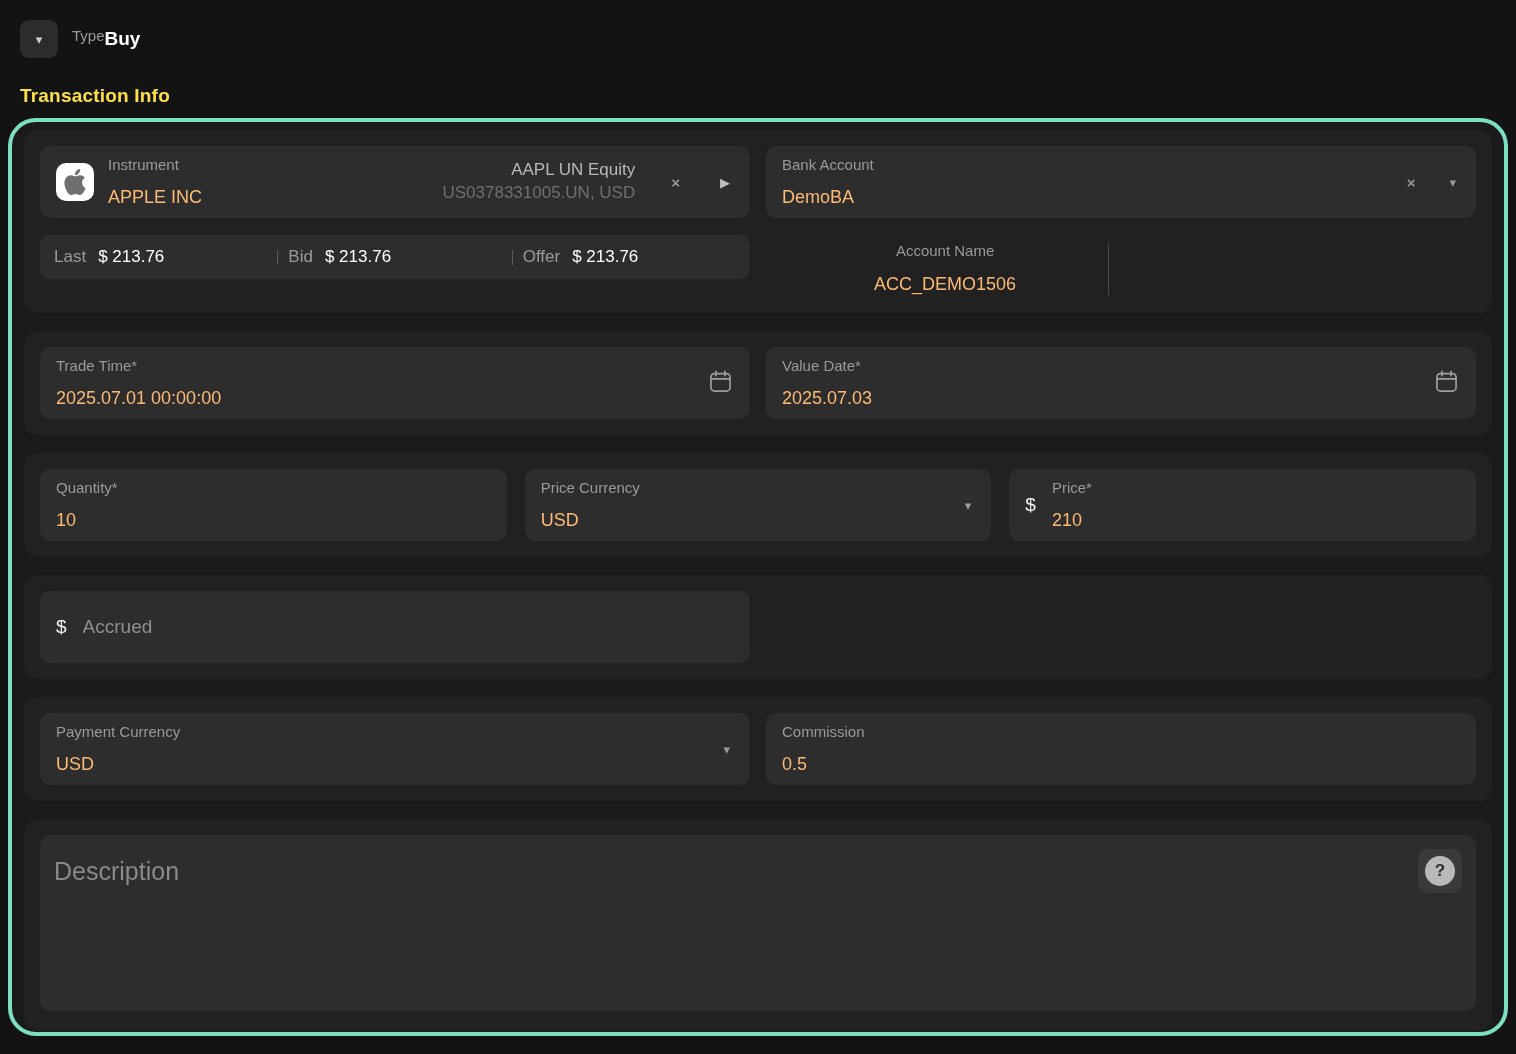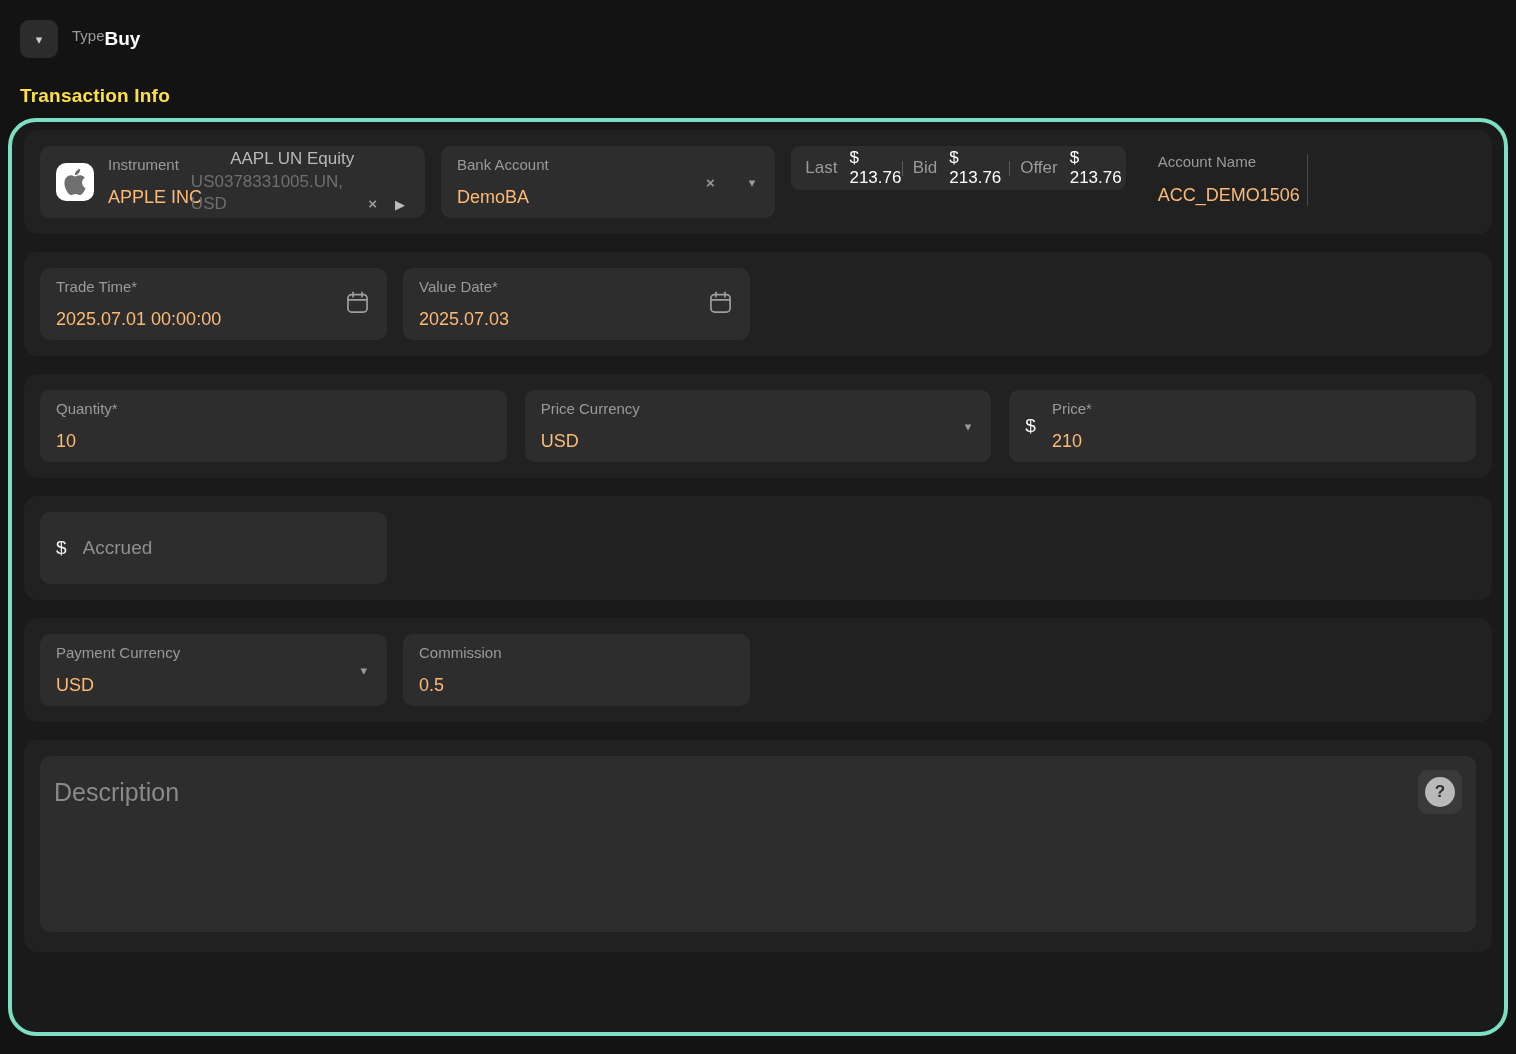--- a/index.html
+++ b/index.html
@@ -22,21 +22,21 @@
   .type-value { color:#ffffff; font-size:19px; font-weight:bold; line-height:1.25; }
   .section-title { margin:27px 20px 11px 20px; font-size:19px; font-weight:bold; color:#fde047; letter-spacing:.2px; }
 
   
   .panel {
     margin:0 8px; border:4px solid #7cdfc3; border-radius:28px;
     background:#1a1a1a; padding:8px 12px; height:918px;
   }
   .band { background:#212121; border-radius:14px; padding:16px; margin-bottom:18px; }
   .band:last-child { margin-bottom:0; }
-  .grid-2 { display:grid; grid-template-columns:1fr 1fr 1fr 1fr; column-gap:16px; }
+  .grid-2 { display:grid; grid-template-columns:1fr 1fr; column-gap:16px; }
   .grid-3 { display:grid; grid-template-columns:1fr 1fr 1fr; column-gap:18px; }
   .row-gap { row-gap:17px; }
 
   
   .field {
     background:#2d2d2d; border-radius:10px; height:72px;
     display:flex; align-items:center; padding:0 16px; cursor:pointer;
   }
   .texts { display:flex; flex-direction:column; min-width:0; }
   .f-label { color:#9a9a9a; font-size:15px; line-height:1.3; white-space:nowrap; }
@@ -44,37 +44,37 @@
   .right-icons { margin-left:auto; display:flex; align-items:center; gap:26px; }
   .x-icon { color:#9a9a9a; font-size:15px; font-weight:bold; cursor:pointer; padding:4px; }
   .caret { color:#9a9a9a; font-size:13px; cursor:pointer; padding:4px; }
   .play { color:#bdbdbd; font-size:13px; cursor:pointer; padding:4px; }
 
   
   .apple-tile {
     width:38px; height:38px; background:#ffffff; border-radius:10px;
     display:flex; align-items:center; justify-content:center; margin-right:14px; flex:none;
   }
-  .inst-right { margin-left:auto; display:flex; align-items:flex-end; gap:10px; }
+  .inst-right { margin-left:auto; display:flex; align-items:center; gap:32px; }
   .inst-names { display:flex; flex-direction:column; align-items:flex-end; }
   .ticker { color:#b8b8b8; font-size:17px; line-height:1.35; }
   .isin { color:#6f6f6f; font-size:17px; line-height:1.35; }
 
   
   .quotes {
     background:#2d2d2d; border-radius:9px; height:44px;
     display:flex; align-items:center; padding:0 4px;
   }
   .quote { flex:1; display:flex; align-items:center; gap:12px; padding-left:10px; }
   .q-label { color:#9a9a9a; font-size:17px; }
   .q-value { color:#ffffff; font-size:17px; font-weight:normal; }
   .q-div { width:1px; height:15px; background:#5a5a5a; flex:none; }
 
   
-  .acct-info { display:flex; padding:6px 0 0 16px; min-height:62px; }
+  .acct-info { display:flex; padding:6px 0 0 16px; min-height:62px;text-align:center; }
   .acct-col { display:flex; flex-direction:column; justify-content:flex-start; }
   .acct-col.first { width:47%; }
   .acct-div { width:1px; background:#4a4a4a; margin:2px 28px 0 0; height:52px; }
 
   
   .cal-icon { margin-left:auto; flex:none; cursor:pointer; }
   .dollar { color:#f3f3f3; font-size:19px; margin-right:16px; flex:none; }
   .sq-btn {
     width:44px; height:44px; border:none; border-radius:10px; background:#3a3a3a;
     display:flex; align-items:center; justify-content:center; cursor:pointer; flex:none;

